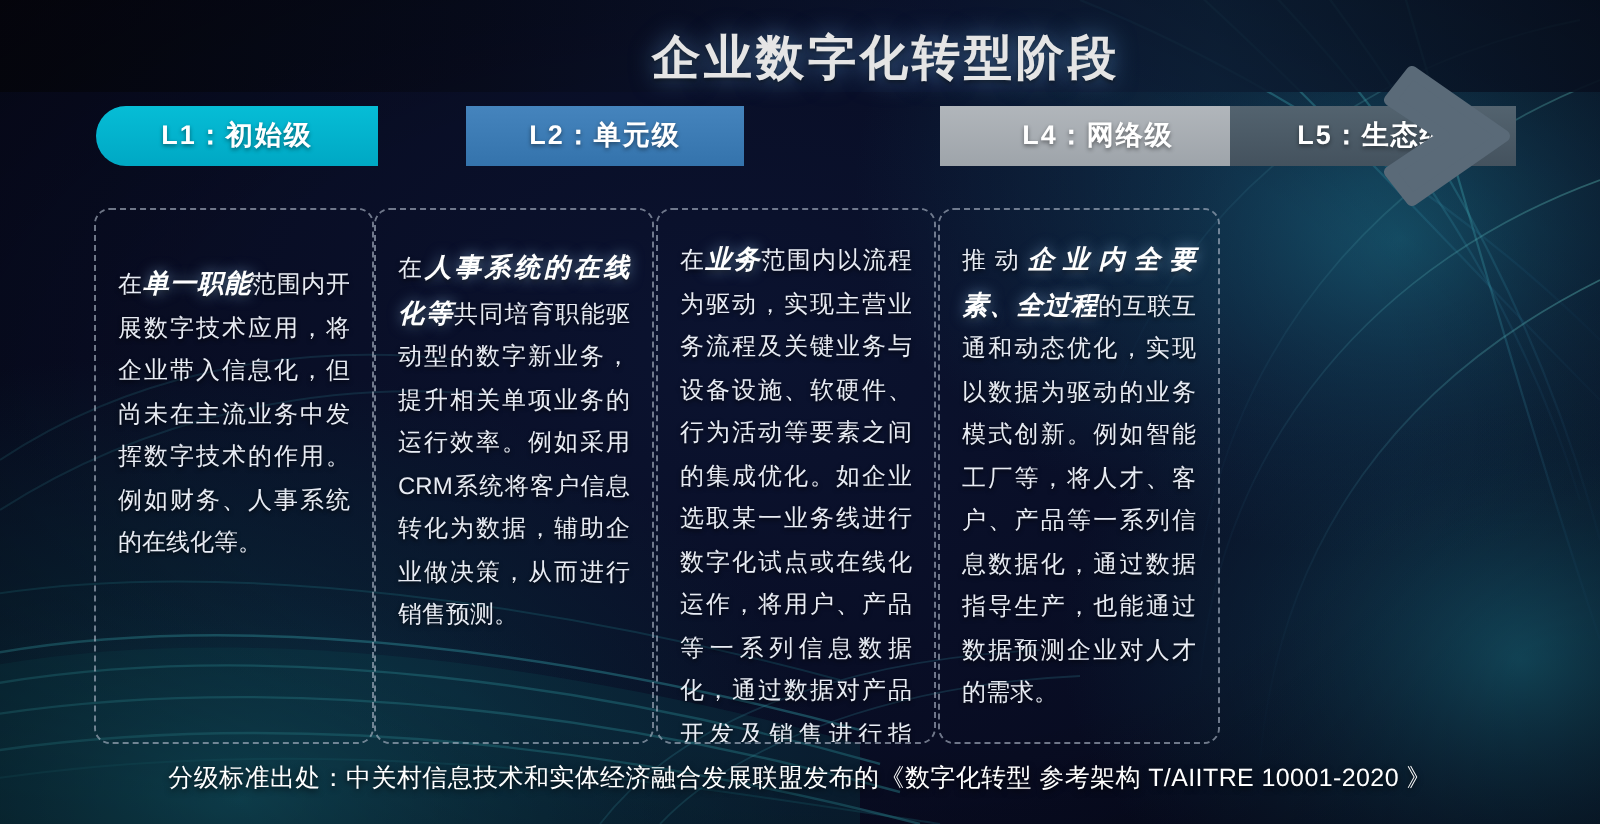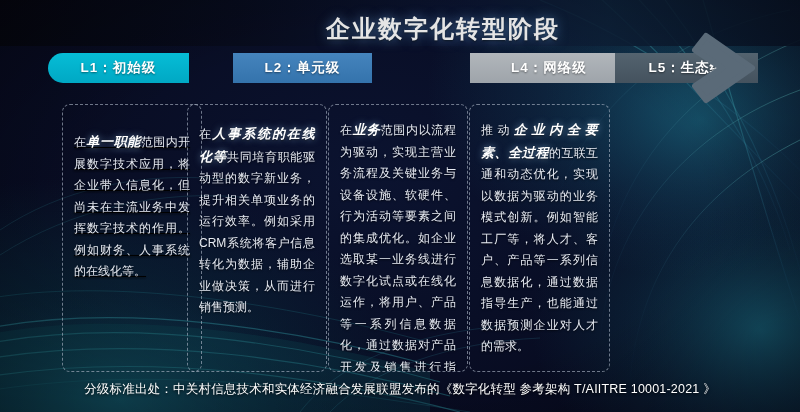--- a/index.html
+++ b/index.html
@@ -62,21 +62,21 @@
   
   .cards{position:absolute;left:46px;top:104px;width:712px;height:268px;}
   .card{
     position:absolute;top:0;height:268px;
     border:1px dashed rgba(175,185,200,.62);
     border-radius:8px;
     box-sizing:border-box;
     padding:14px 11px 10px 11px;
     overflow:hidden;
   }
-  .card.c1{left:16px;  width:140px;text-decoration:underline;}
+  .card.c1{left:1px;  width:140px;}
   .card.c2{left:141px;width:140px;}
   .card.c3{left:282px;width:140px;}
   .card.c4{left:423px;width:141px;}
   .card.c5{left:565px;width:147px;}
   .card .body{
     font-size:12px;line-height:21.5px;color:#e8ecf4;
     text-align:justify;text-justify:inter-ideograph;
     text-shadow:0 1px 2px rgba(0,0,0,.75);
   }
   .card.c1 .body{padding-top:12px;}
@@ -188,15 +188,15 @@
       <div class="body"><span>在</span><span class="hl">业务</span><span>范围内以流程为驱动，实现主营业务流程及关键业务与设备设施、软硬件、行为活动等要素之间的集成优化。如企业选取某一业务线进行数字化试点或在线化运作，将用户、产品等一系列信息数据化，通过数据对产品开发及销售进行指导。</span></div>
     </div>
 
     <div class="card c4">
       <div class="body"><span>推动</span><span class="hl">企业内全要素、全过程</span><span>的互联互通和动态优化，实现以数据为驱动的业务模式创新。例如智能工厂等，将人才、客户、产品等一系列信息数据化，通过数据指导生产，也能通过数据预测企业对人才的需求。</span></div>
     </div>
 
 
   </div>
 
-  <div class="footer">分级标准出处：中关村信息技术和实体经济融合发展联盟发布的《数字化转型 参考架构 T/AIITRE 10001-2021 》</div>
+  <div class="footer">分级标准出处：中关村信息技术和实体经济融合发展联盟发布的《数字化转型 参考架构 T/AIITRE 10001-2020 》</div>
 
 </div>
 
 </body></html>

